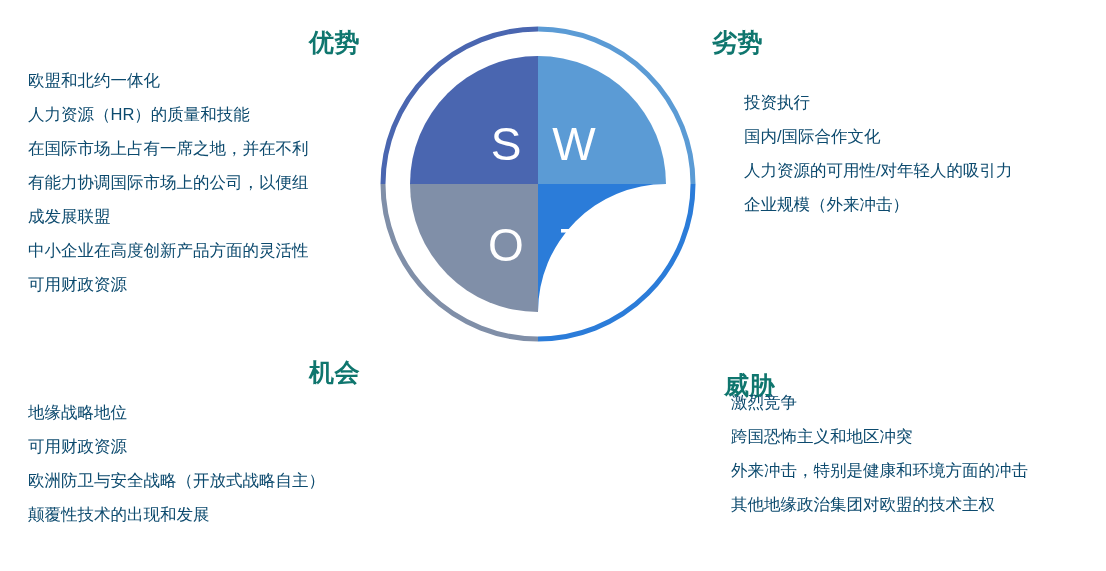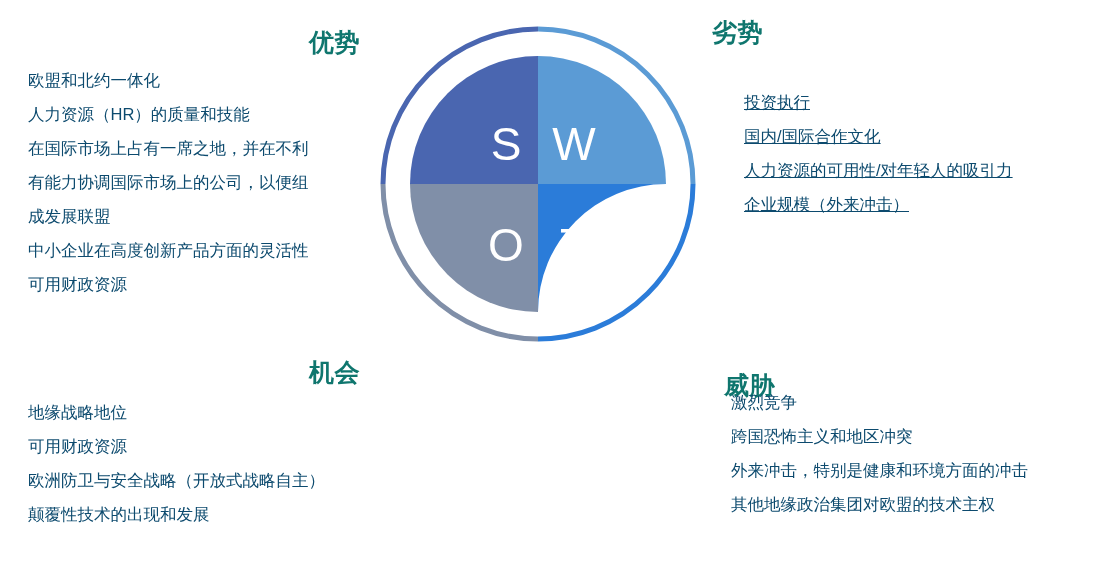--- a/index.html
+++ b/index.html
@@ -25,36 +25,36 @@
   .heading {
     position: absolute;
     font-size: 25px;
     font-weight: bold;
     color: #0f766e;
     letter-spacing: 0.5px;
     white-space: nowrap;
     line-height: 1;
   }
   #heading-strengths { left: 309px; top: 30px; }
-  #heading-weaknesses { left: 712px; top: 20px; text-align: center; }
+  #heading-weaknesses { left: 712px; top: 30px; text-align: center; }
   #heading-opportunities { left: 309px; top: 360px; }
   #heading-threats { left: 724px; top: 345px; margin-top: 28px; }
 
   
   .block {
     position: absolute;
     font-size: 16.5px;
     line-height: 34px;
     color: #0c4a6e;
     white-space: nowrap;
   }
   .block .line { display: block; }
 
   #block-strengths { left: 28px; top: 63px; }
-  #block-weaknesses { left: 744px; top: 85px; text-decoration: underline; }
+  #block-weaknesses { left: 744px; top: 85px; }
   #block-opportunities { left: 28px; top: 396px; font-family: Liberation Serif, serif; }
   #block-threats { left: 731px; top: 385px; }
 
   
   #swot-diagram {
     position: absolute;
     left: 374px;
     top: 20px;
     width: 328px;
     height: 328px;

